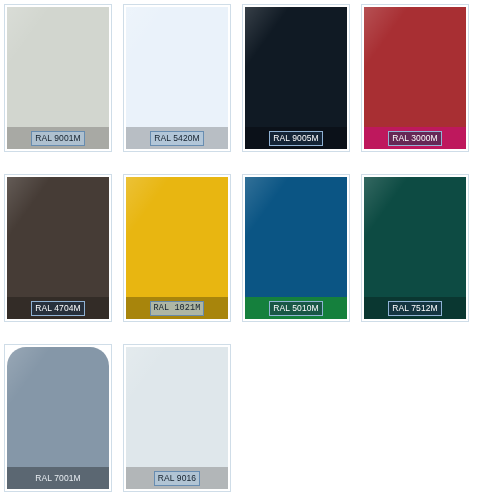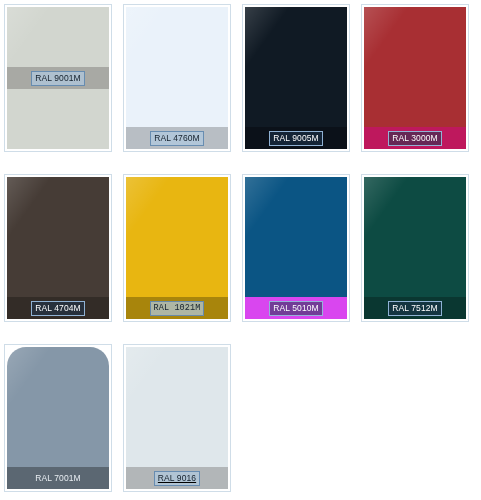--- a/index.html
+++ b/index.html
@@ -106,30 +106,30 @@
   .empty-cell {
     width: 108px;
     height: 148px;
   }
 </style>
 </head>
 <body>
 
 <div id="swatch-grid">
     <div class="swatch-card">
-      <div class="swatch-color" style="background: rgb(210, 214, 207); justify-content: center;">
+      <div class="swatch-color" style="background: rgb(210, 214, 207);">
         <div class="swatch-footer" style="background: rgb(168, 169, 164);">
           <span class="swatch-label">RAL 9001M</span>
         </div>
       </div>
     </div>
     <div class="swatch-card">
       <div class="swatch-color" style="background: rgb(234, 242, 250);">
         <div class="swatch-footer" style="background: rgb(184, 190, 196);">
-          <span class="swatch-label">RAL 4760M</span>
+          <span class="swatch-label">RAL 5420M</span>
         </div>
       </div>
     </div>
     <div class="swatch-card dark">
       <div class="swatch-color" style="background: rgb(16, 26, 36);">
         <div class="swatch-footer" style="background: rgb(11, 17, 25); justify-content: center;">
           <span class="swatch-label">RAL 9005M</span>
         </div>
       </div>
     </div>
@@ -149,41 +149,41 @@
     </div>
     <div class="swatch-card">
       <div class="swatch-color" style="background: rgb(232, 182, 17);">
         <div class="swatch-footer" style="background: rgb(168, 133, 12); font-family: Liberation Mono, monospace;">
           <span class="swatch-label">RAL 1021M</span>
         </div>
       </div>
     </div>
     <div class="swatch-card dark">
       <div class="swatch-color" style="background: rgb(11, 85, 132);">
-        <div class="swatch-footer" style="background: #d946ef;">
+        <div class="swatch-footer" style="background: #15803d;">
           <span class="swatch-label">RAL 5010M</span>
         </div>
       </div>
     </div>
     <div class="swatch-card dark">
       <div class="swatch-color" style="background: rgb(13, 75, 67);">
         <div class="swatch-footer" style="background: rgb(10, 55, 49);">
           <span class="swatch-label">RAL 7512M</span>
         </div>
       </div>
     </div>
     <div class="swatch-card dark plain">
       <div class="swatch-color" style="background: rgb(133, 151, 168); border-radius: 19px;">
         <div class="swatch-footer" style="background: rgb(91, 103, 114);">
           <span class="swatch-label">RAL 7001M</span>
         </div>
       </div>
     </div>
     <div class="swatch-card">
       <div class="swatch-color" style="background: rgb(223, 231, 235);">
-        <div class="swatch-footer" style="background: rgb(178, 182, 184); text-decoration: underline;">
+        <div class="swatch-footer" style="background: rgb(178, 182, 184);">
           <span class="swatch-label">RAL 9016</span>
         </div>
       </div>
     </div>
     <div class="empty-cell"></div>
     <div class="empty-cell"></div>
   </div>
 
 </body></html>

